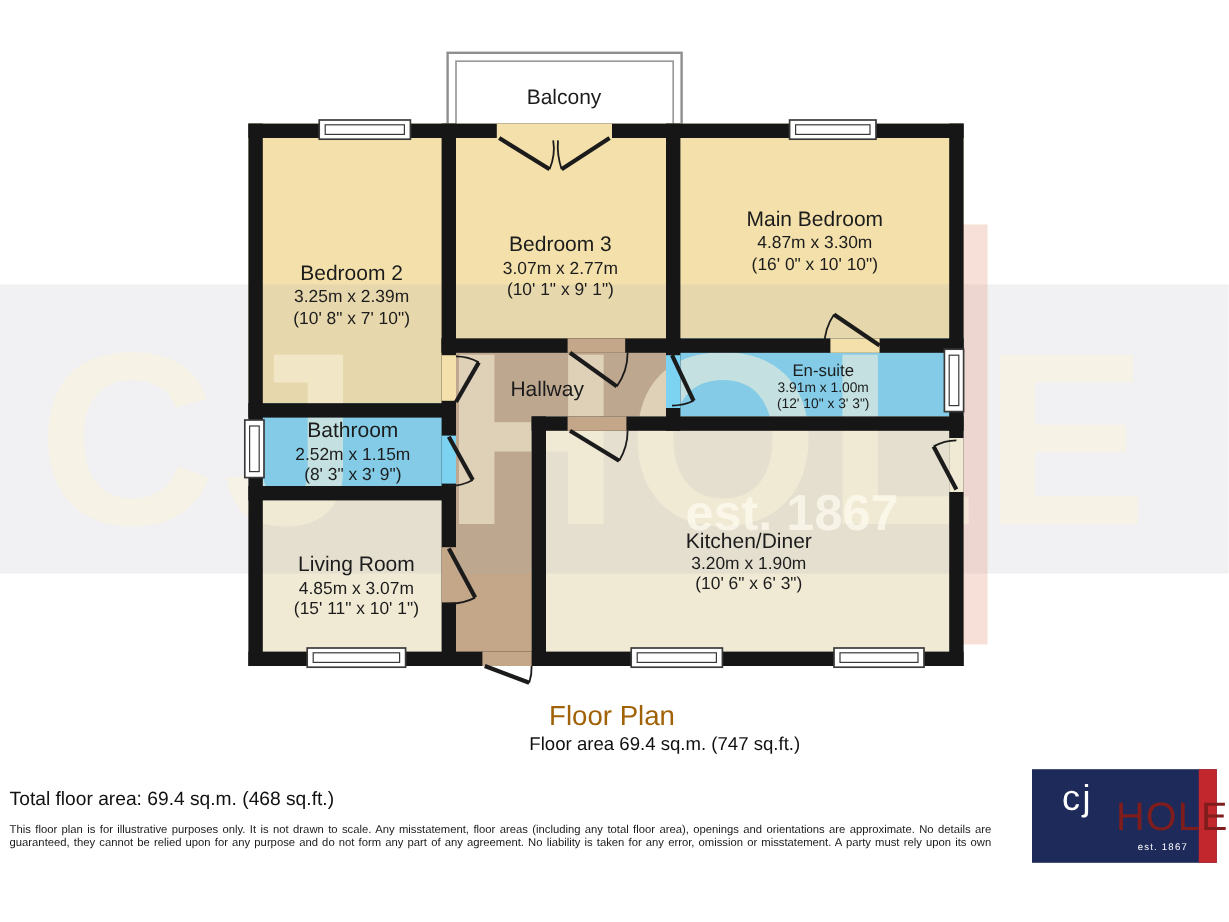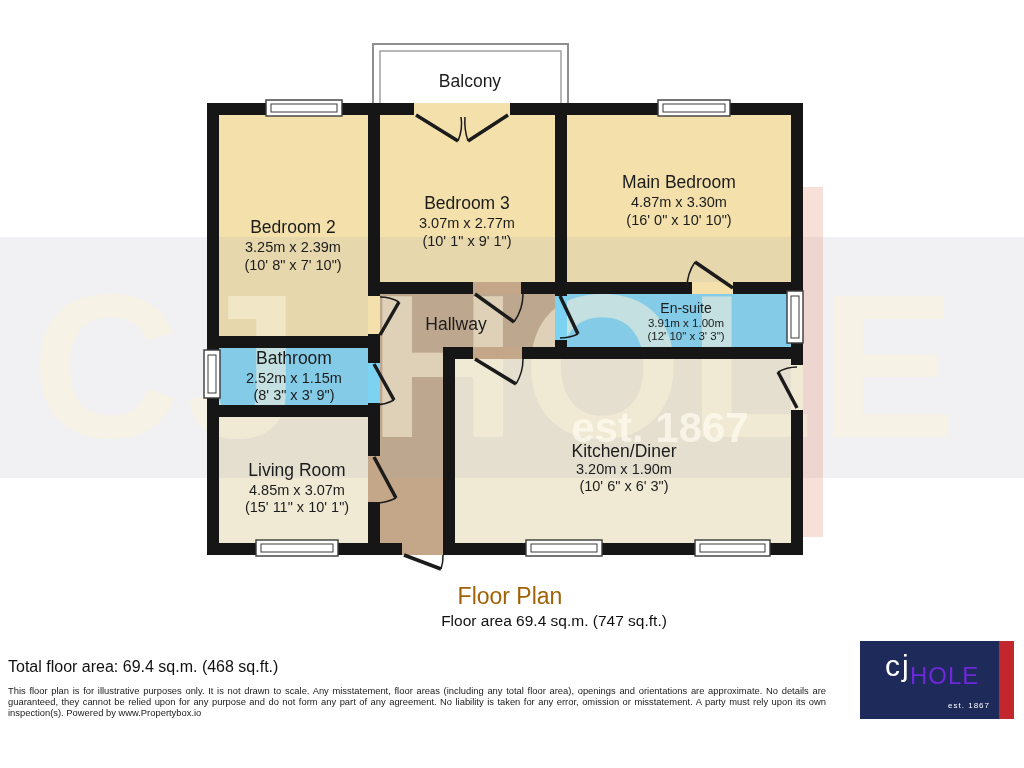--- a/index.html
+++ b/index.html
@@ -16,21 +16,21 @@
   text.wm-est{font-size:42px;font-weight:bold;fill:rgba(253,249,238,0.75);}
   #floor-plan-heading{left:0;top:583px;width:1020px;text-align:center;font-size:23px;color:#a16207;}
   #floor-area-subheading{left:0;top:612px;width:1020px;text-align:center;font-size:15.5px;padding-left:44px;}
   #total-floor-area{left:8px;top:658px;font-size:16px;}
   #disclaimer{left:8px;top:686px;width:818px;font-size:9.4px;line-height:10.9px;color:#1a1a1a;}
   #disclaimer .just{text-align:justify;text-align-last:justify;}
   #logo{left:860px;top:641px;width:154px;height:78px;}
   #logo .navy{position:absolute;inset:0;}
   #logo .red{position:absolute;right:0;top:0;width:15px;height:100%;}
   #logo .cj{position:absolute;left:13px;top:8px;font-size:30px;color:#fff;letter-spacing:2px;margin-left:12px;}
-  #logo .hole{position:absolute;left:50px;top:21px;font-size:24px;color:#6d28d9;letter-spacing:1px;}
+  #logo .hole{position:absolute;left:70px;top:21px;font-size:33px;color:#7f1d1d;letter-spacing:1px;}
   #logo .est{position:absolute;right:24px;bottom:9px;font-size:8px;color:#fff;letter-spacing:1px;}
 </style>
 </head>
 <body>
 
 <svg id="plan-svg" class="abs" width="1024" height="640" viewBox="0 0 1024 640">
 
   <g>
     <rect x="373" y="44" width="195" height="70" fill="#ffffff" stroke="#8f8f8f" stroke-width="2"></rect>
     <rect x="380" y="51" width="181" height="63" fill="#ffffff" stroke="#9a9a9a" stroke-width="1.4"></rect>
@@ -196,21 +196,20 @@
 </svg>
 
 <div class="abs" id="floor-plan-heading">Floor Plan</div>
 <div class="abs" id="floor-area-subheading">Floor area 69.4 sq.m. (747 sq.ft.)</div>
 
 <div class="abs" id="total-floor-area">Total floor area: 69.4 sq.m. (468 sq.ft.)</div>
 
 <div class="abs" id="disclaimer">
   <div class="just">This floor plan is for illustrative purposes only. It is not drawn to scale. Any misstatement, floor areas (including any total floor area), openings and orientations are approximate. No details are</div>
   <div class="just">guaranteed, they cannot be relied upon for any purpose and do not form any part of any agreement. No liability is taken for any error, omission or misstatement. A party must rely upon its own</div>
-  <div>inspection(s). Powered by www.Propertybox.io</div>
 </div>
 
 <div class="abs" id="logo">
   <div class="navy" style="background: rgb(30, 42, 90);"></div>
   <div class="red" style="background: rgb(193, 39, 45);"></div>
   <div class="cj">cj</div>
   <div class="hole">HOLE</div>
   <div class="est">est. 1867</div>
 </div>
 

